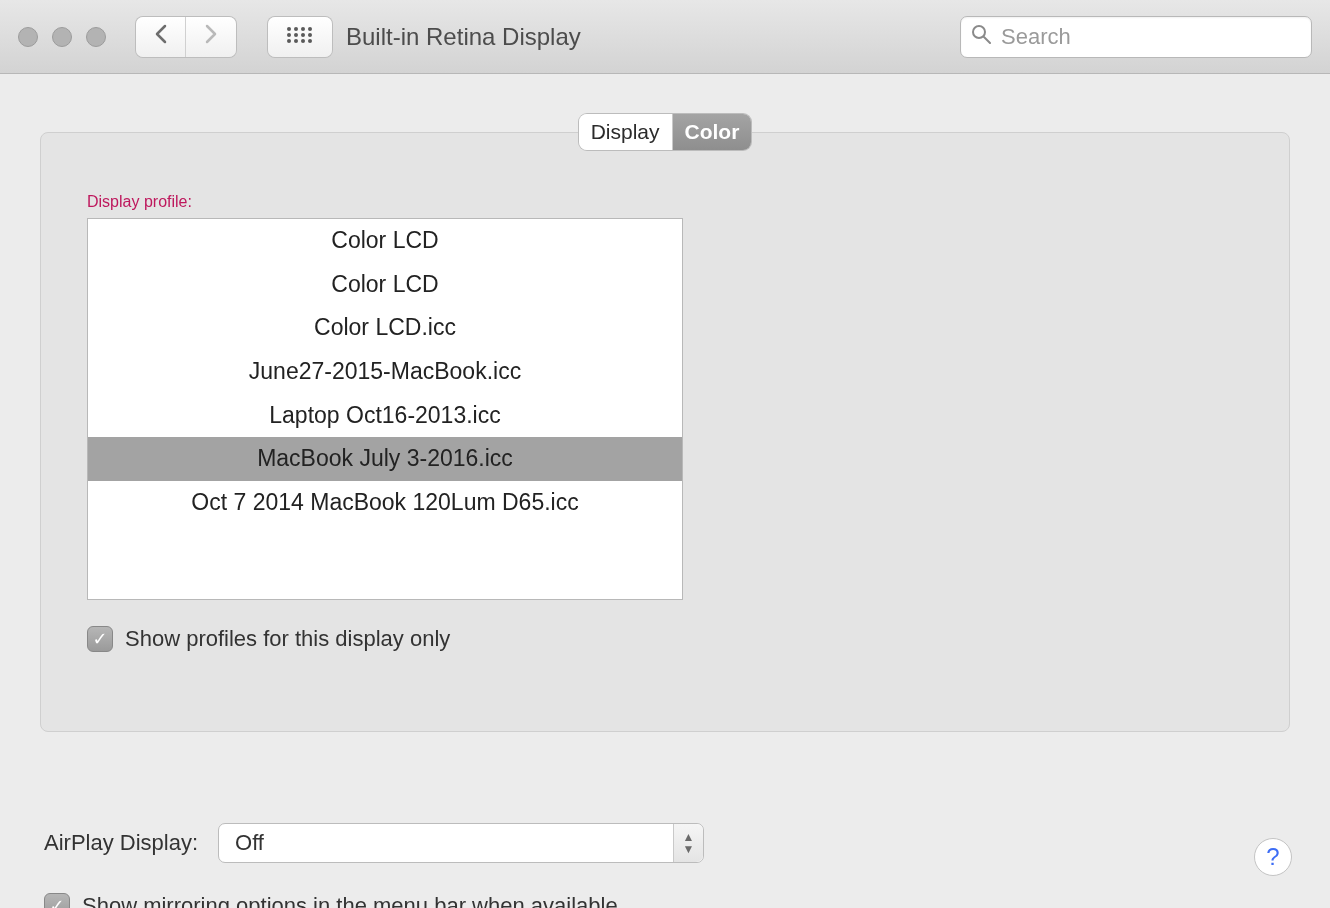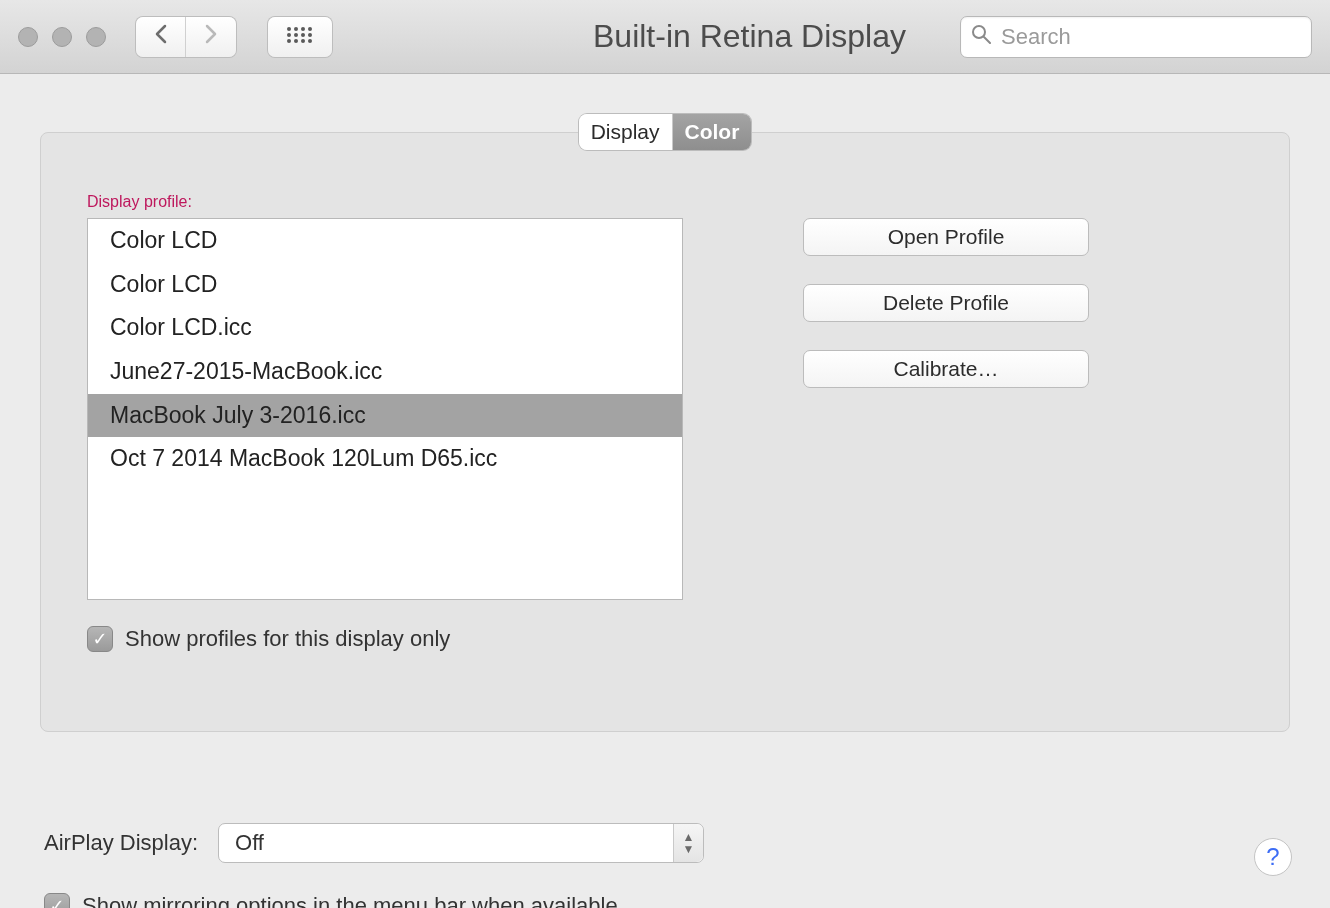--- a/index.html
+++ b/index.html
@@ -40,22 +40,22 @@
     .nav-btn:last-child { border-right: none; }
     .grid-btn {
       width: 64px; height: 40px; background: linear-gradient(#ffffff, #f0f0f0);
       border: none; border-radius: 7px;
       box-shadow: 0 0 0 1px #bdbdbd;
       display: flex; align-items: center; justify-content: center;
       cursor: pointer; font-size: 21px; color: #5a5a5a;
       margin-left: 18px;
     }
     .window-title {
-      flex: 1; text-align: right; color: #4c4c4c;
-      font-size: 32px; font-weight: 400;
+      flex: 1; text-align: left; color: #4c4c4c;
+      font-size: 24px; font-weight: 400;
       padding-right: 40px;
     }
     .search-wrap {
       width: 352px; height: 42px; background: #fff;
       border: 1px solid #b8b8b8; border-radius: 7px;
       display: flex; align-items: center; padding: 0 10px;
       gap: 10px;
       box-shadow: inset 0 1px 2px rgba(0,0,0,.06);
     }
     .search-wrap .sicon { color: #8a8a8a; font-size: 22px; }
@@ -96,21 +96,21 @@
     }
     .profile-label { font-size: 16px; color: #be185d; margin-bottom: 7px; }
     .profile-row { display: flex; gap: 120px; align-items: flex-start; }
 
     .profile-list {
       width: 596px; height: 382px; background: #fff;
       border: 1px solid #b8b8b8; overflow: auto;
       font-size: 23px; color: #222;
     }
     .profile-item {
-      padding: 4px 22px; line-height: 1.55; cursor: pointer;
+      padding: 4px 4px; line-height: 1.55; cursor: pointer; text-align: center;
     }
     .profile-item.selected { background: #a3a3a3; }
 
     .action-col { display: flex; flex-direction: column; gap: 28px; width: 286px; }
     .mac-btn {
       height: 38px; background: linear-gradient(#ffffff, #f4f4f4);
       border: 1px solid #bcbcbc; border-radius: 7px;
       font-size: 21px; color: #2c2c2c; cursor: pointer;
       display: flex; align-items: center; justify-content: center;
     }
@@ -223,28 +223,24 @@
   </div>
 
   <div class="panel">
     <div class="profile-label">Display profile:</div>
     <div class="profile-row">
       <div class="profile-list" id="profile-list">
           <div class="profile-item">Color LCD</div>
           <div class="profile-item">Color LCD</div>
           <div class="profile-item">Color LCD.icc</div>
           <div class="profile-item">June27-2015-MacBook.icc</div>
+          <div class="profile-item">Laptop Oct16-2013.icc</div>
           <div class="profile-item selected">MacBook July 3-2016.icc</div>
           <div class="profile-item">Oct 7 2014 MacBook 120Lum D65.icc</div>
         </div>
-      <div class="action-col">
-        <button class="mac-btn">Open Profile</button>
-        <button class="mac-btn">Delete Profile</button>
-        <button class="mac-btn">Calibrate…</button>
-      </div>
     </div>
     <div class="check-row">
       <div class="mac-check">
         <span>✓</span>
       </div>
       <span>Show profiles for this display only</span>
     </div>
   </div>
 </div>
 

